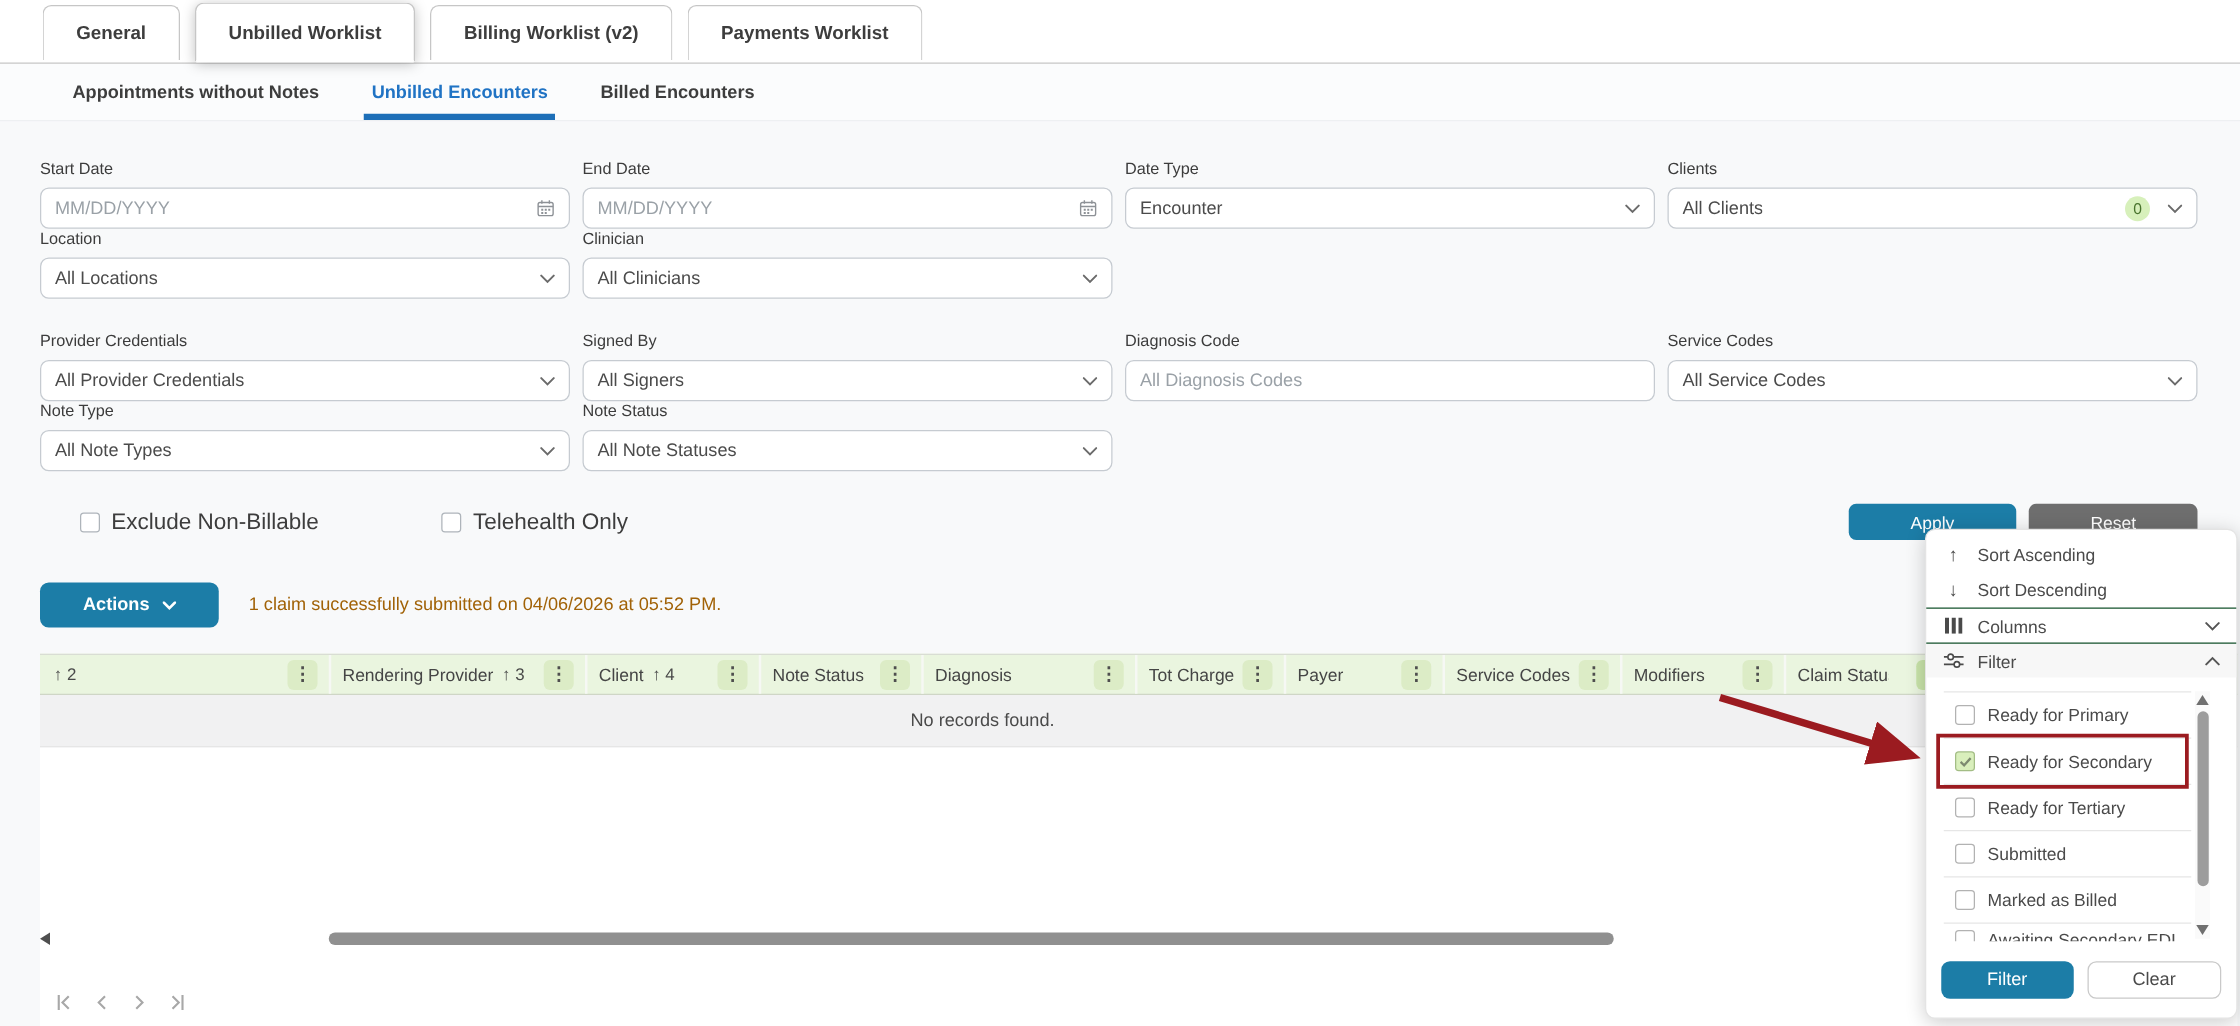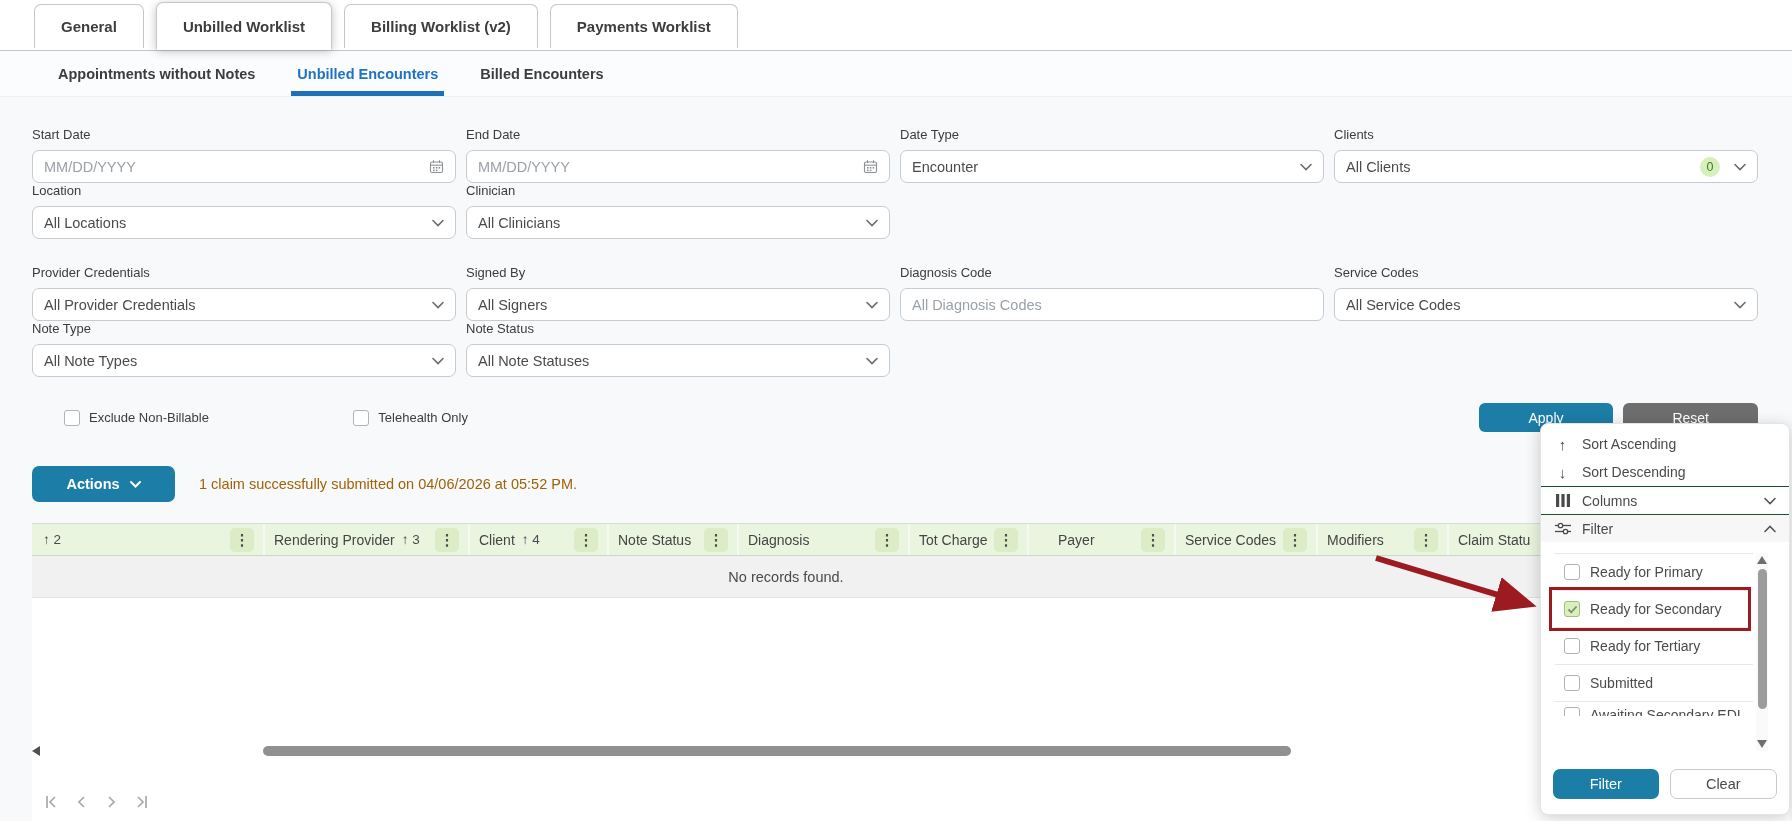--- a/index.html
+++ b/index.html
@@ -24,21 +24,21 @@
   .filter-section{padding:30px 32px 0 32px;}
   .fgrid{display:grid;grid-template-columns:repeat(4,1fr);column-gap:10px;width:1726px;margin-bottom:26px;}
   .flabel{font-size:13px;color:#3c3c3c;margin-bottom:8px;}
   .fbox{height:33px;background:#fff;border:1px solid #c6cbd1;border-radius:7px;display:flex;align-items:center;padding:0 11px;font-size:14.5px;color:#4b4b4b;cursor:pointer;}
   .fbox .val{white-space:nowrap;overflow:hidden;}
   .fbox .val.ph{color:#9aa1a7;}
   .fbox .spacer{flex:1;}
   .fbox .ficon{display:flex;flex:none;margin-left:6px;}
   .badge{min-width:20px;height:20px;border-radius:10px;background:var(--badge-bg);color:var(--badge-text);font-size:12.5px;display:flex;align-items:center;justify-content:center;margin-right:8px;padding:0 5px;}
   .controls-row{display:grid;grid-template-columns:repeat(6,1fr);column-gap:10px;width:1726px;margin-top:8px;}
-  .checkline{display:flex;align-items:center;gap:9px;font-size:13px;color:#3d3d3d;cursor:pointer;padding-left:32px;}
+  .checkline{display:flex;align-items:center;gap:9px;font-size:18px;color:#3d3d3d;cursor:pointer;padding-left:32px;}
   .cbox{width:16px;height:16px;border:1px solid #aeb4ba;border-radius:3px;background:#fff;flex:none;}
   .btns{grid-column:6;display:flex;gap:10px;}
   .btn{height:29px;border:none;border-radius:6px;color:#fff;font-size:14px;font-family:inherit;flex:1;cursor:pointer;}
   .btn.apply{background:var(--primary);}
   .btn.reset{background:#6e6e6e;}
 
   
   .toolbar{display:flex;align-items:center;padding:0 32px;margin-top:34px;}
   .actions-btn{width:143px;height:36px;background:var(--primary);border:none;border-radius:7px;color:#fff;font-size:14.5px;font-weight:bold;display:flex;align-items:center;justify-content:center;gap:10px;cursor:pointer;font-family:inherit;}
   .status-msg{margin-left:24px;font-size:14.5px;color:#a16207;}
@@ -339,21 +339,21 @@
             <div class="chip">
               <span>⋮</span>
             </div>
           </div>
           <div class="th" style="width: 119px;">
             <span class="lbl">Tot Charge</span>
             <div class="chip">
               <span>⋮</span>
             </div>
           </div>
-          <div class="th" style="width: 127px; margin-left: 20px;">
+          <div class="th" style="width: 127px;">
             <span class="lbl">Payer</span>
             <div class="chip">
               <span>⋮</span>
             </div>
           </div>
           <div class="th" style="width: 142px;">
             <span class="lbl">Service Codes</span>
             <div class="chip">
               <span>⋮</span>
             </div>
@@ -474,20 +474,24 @@
             <div class="ann-rect"></div>
           </div>
           <div class="opt">
             <span class="cb"></span>
             <span>Ready for Tertiary</span>
           </div>
           <div class="opt">
             <span class="cb"></span>
             <span>Submitted</span>
           </div>
+          <div class="opt">
+            <span class="cb"></span>
+            <span>Marked as Billed</span>
+          </div>
           <div class="opt clipped">
             <span class="cb"></span>
             <span>Awaiting Secondary EDI</span>
           </div>
         </div>
       <div class="vscroll">
         <div class="vs-up"></div>
         <div class="vs-thumb"></div>
         <div class="vs-down"></div>
       </div>

